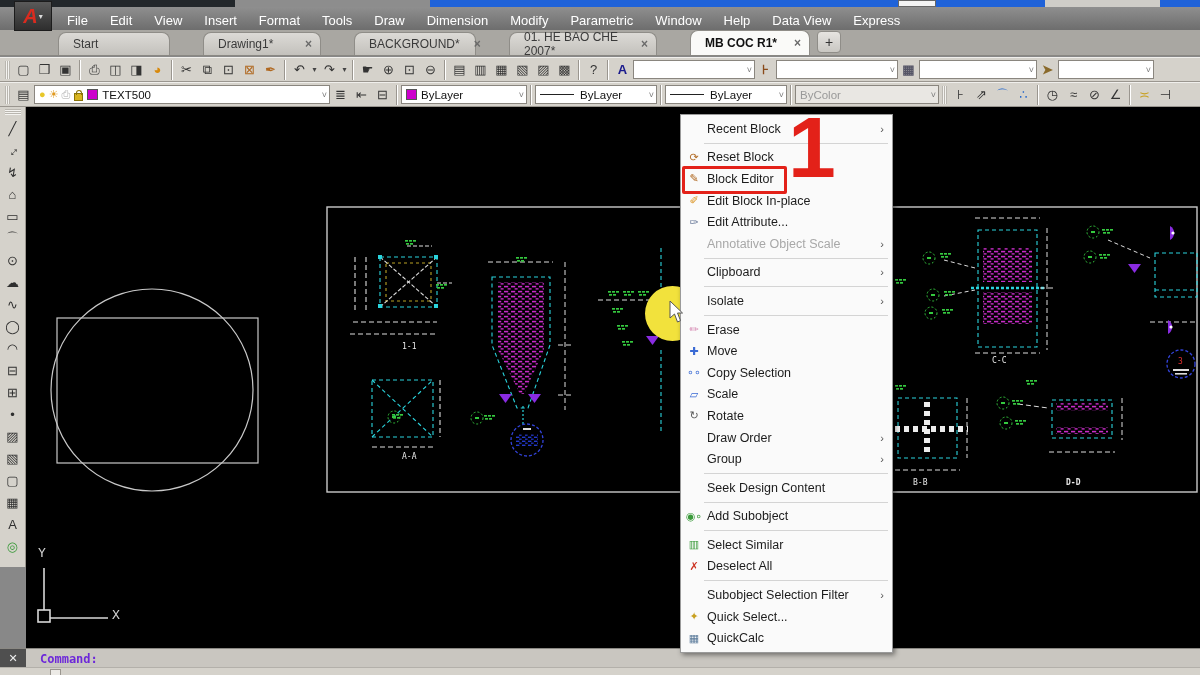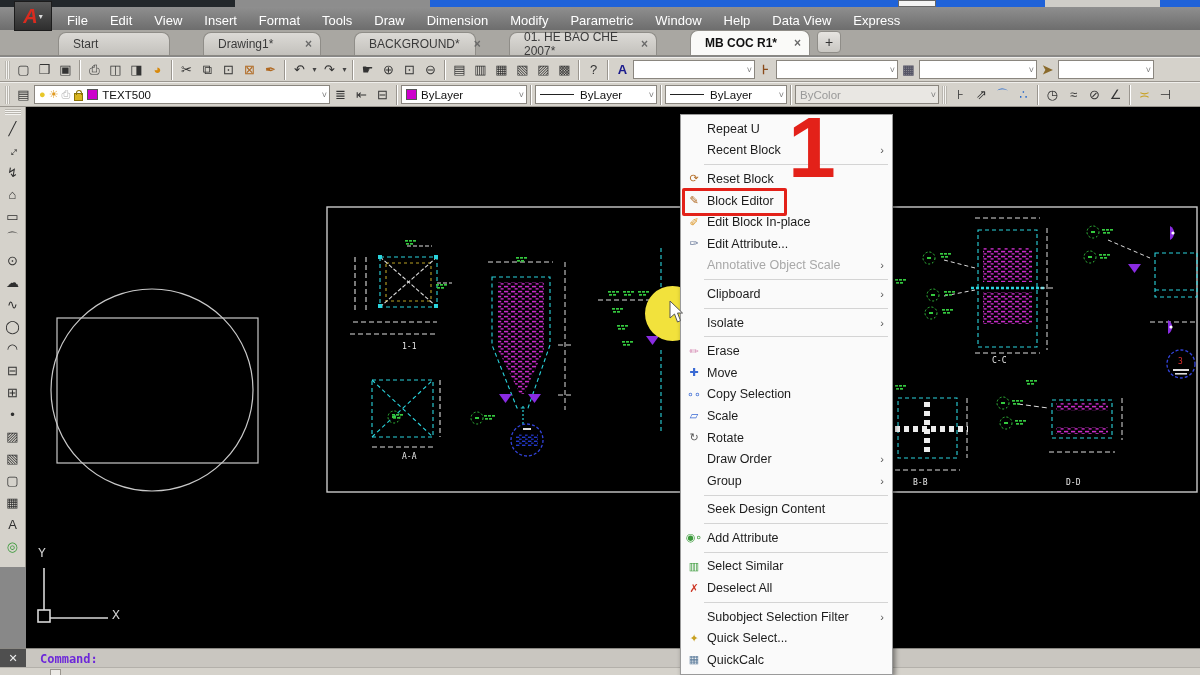--- a/index.html
+++ b/index.html
@@ -472,39 +472,35 @@
       <line x1="44" y1="568" x2="44" y2="610"></line>
       <rect x="38" y="610" width="12" height="12"></rect>
       <line x1="50" y1="618" x2="108" y2="618"></line>
     </g>
   </svg>
   <div id="canvas-labels">
       <span class="cad-label" style="left: 376px; top: 235px; color: rgb(232, 232, 232);">1-1</span>
       <span class="cad-label" style="left: 376px; top: 345px; color: rgb(232, 232, 232);">A-A</span>
       <span class="cad-label" style="left: 966px; top: 249px; color: rgb(232, 232, 232);">C-C</span>
       <span class="cad-label" style="left: 887px; top: 371px; color: rgb(232, 232, 232);">B-B</span>
-      <span class="cad-label" style="left: 1040px; top: 371px; color: rgb(232, 232, 232);">D-D</span>
+      <span class="cad-label" style="left: 1040px; top: 371px; color: rgb(232, 232, 232); font-weight: bold;">D-D</span>
       <span class="cad-label" style="left: 1152px; top: 250px; color: rgb(224, 48, 48);">3</span>
     </div>
   <span class="ucs-label" style="left:12px;top:438px;">Y</span>
   <span class="ucs-label" style="left:86px;top:500px;">X</span>
 </div>
 
 <div class="cursor-highlight"></div>
 <svg class="mouse-cursor" width="18" height="24" viewBox="0 0 18 24">
   <polygon points="1,0 1,17 5.5,13 8.5,21 11.5,19.6 8.5,12 13.5,12" fill="#fff" stroke="#555" stroke-width="1"></polygon>
 </svg>
 
 <div class="ctxmenu" id="ctxmenu">
     <div class="cm-item">
       <span class="cm-icon"></span>
-      <span class="cm-label">Repeat U</span>
-    </div>
-    <div class="cm-item">
-      <span class="cm-icon"></span>
       <span class="cm-label">Recent Block</span>
       <span class="cm-arrow">›</span>
     </div>
     <div class="cm-sep"></div>
     <div class="cm-item">
       <span class="cm-icon" style="color: rgb(176, 104, 32);">⟳</span>
       <span class="cm-label">Reset Block</span>
     </div>
     <div class="cm-item highlighted">
       <span class="cm-icon" style="color: rgb(176, 104, 32);">✎</span>
@@ -567,21 +563,21 @@
       <span class="cm-arrow">›</span>
     </div>
     <div class="cm-sep"></div>
     <div class="cm-item">
       <span class="cm-icon"></span>
       <span class="cm-label">Seek Design Content</span>
     </div>
     <div class="cm-sep"></div>
     <div class="cm-item">
       <span class="cm-icon" style="color: rgb(58, 154, 58);">◉∘</span>
-      <span class="cm-label">Add Attribute</span>
+      <span class="cm-label">Add Subobject</span>
     </div>
     <div class="cm-sep"></div>
     <div class="cm-item">
       <span class="cm-icon" style="color: rgb(58, 154, 58);">▥</span>
       <span class="cm-label">Select Similar</span>
     </div>
     <div class="cm-item">
       <span class="cm-icon" style="color: rgb(204, 51, 34);">✗</span>
       <span class="cm-label">Deselect All</span>
     </div>

